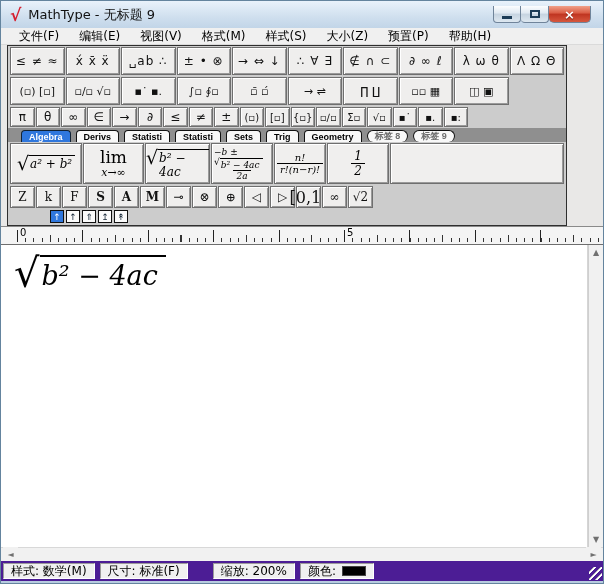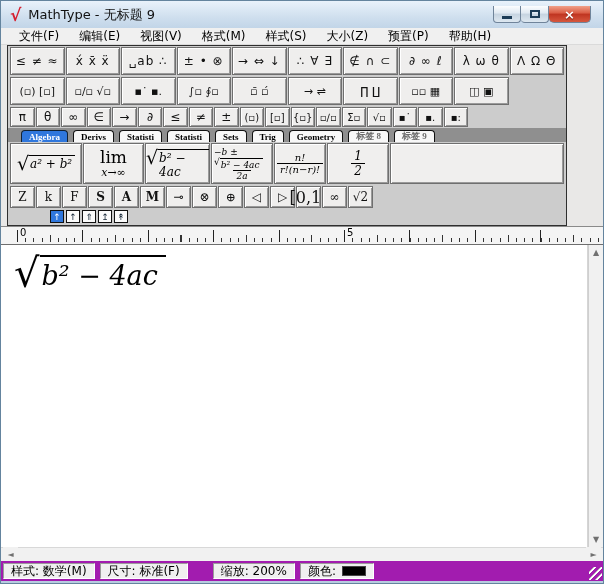--- a/index.html
+++ b/index.html
@@ -40,24 +40,24 @@
   .r12 .pbtn { width:54.5px; height:28px; letter-spacing:1px; }
   .r2 .pbtn { font-size:11px; letter-spacing:0; }
   .r3 .pbtn { width:24.5px; height:20px; font-size:12px; }
   .r3 .pbtn.slot { font-size:10px; }
 
   
   .tabstrip { background:#8f8f8f; display:flex; align-items:flex-end; gap:5px;
               padding:2px 2px 0 13px; height:14px; }
   .tab { background:#f8f8f8; border:1px solid #111; border-bottom:none;
          border-radius:4px 4px 0 0; font-size:9px; font-weight:bold;
-         font-family:Liberation Serif, serif; padding:0 7px; height:12px;
+         font-family:Liberation Sans, sans-serif; padding:0 7px; height:12px;
          display:flex; align-items:center; color:#000; cursor:default; }
   .tab.active { background:#2f77dd; color:#fff; border-color:#123; }
-  .tab.dim { color:#6e6e6e; }
+  .tab.dim { color:#6e6e6e;border-radius:6px; }
 
   
   .bigrow { display:flex; gap:1px; padding:1px 2px; background:#cccccc; }
   .bigbtn { height:41px; background:#f0efee; border:1px solid #6f6f6f;
             box-shadow:inset 1px 1px 0 #ffffff, inset -1px -1px 0 #9a9a9a;
             display:flex; align-items:center; justify-content:center;
             font-family:"DejaVu Serif", serif; font-style:italic; color:#000; cursor:default; }
   .sqrt { display:inline-flex; align-items:flex-start; }
   .sqrt .sign { font-style:normal; line-height:0.9; }
   .sqrt .rad { border-top:1px solid #000; padding:1px 3px 0 1px; }
@@ -98,21 +98,21 @@
   .vscroll { width:15px; background:#f1f1f1; border-left:1px solid #cfcfcf;
              display:flex; flex-direction:column; justify-content:space-between; align-items:center; }
   .sarrow { font-size:8px; color:#707070; width:15px; height:15px; display:flex;
             align-items:center; justify-content:center; background:#f1f1f1; }
 
   
   .hscroll { height:14px; background:#f1f1f1; border-top:1px solid #d8d8d8;
              display:flex; justify-content:space-between; align-items:center; padding:0 2px; }
 
   
-  .statusbar { height:20px; background:#a21caf; display:flex; align-items:center;
+  .statusbar { height:20px; background:#4c1d95; display:flex; align-items:center;
                gap:5px; padding:1px 2px; position:relative; }
   .spanel { height:16px; border:1px solid; border-color:#9b9b9b #ffffff #ffffff #9b9b9b;
             display:flex; align-items:center; padding:0 7px; font-size:12px; color:#000;
             background:#f0f0f0; white-space:nowrap; }
   .spanel.zoom { margin-left:20px; }
   .swatch { width:24px; height:10px; background:#000; margin-left:6px; border:1px solid #444; }
   .grip { position:absolute; right:1px; bottom:1px; width:13px; height:13px;
           background:repeating-linear-gradient(135deg, transparent 0 3px, #b9b9b9 3px 4px, #fff 4px 5px); }
   .bottomfill { height:6px; background:#b7cce0; }
 </style>

